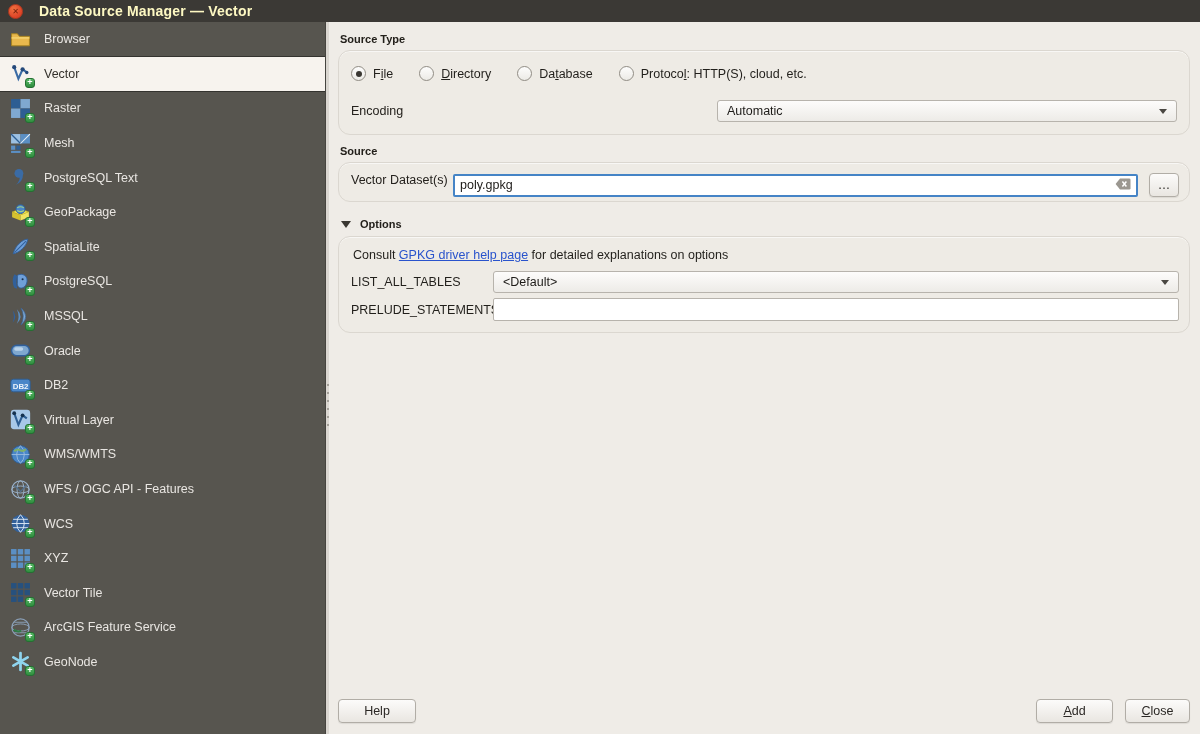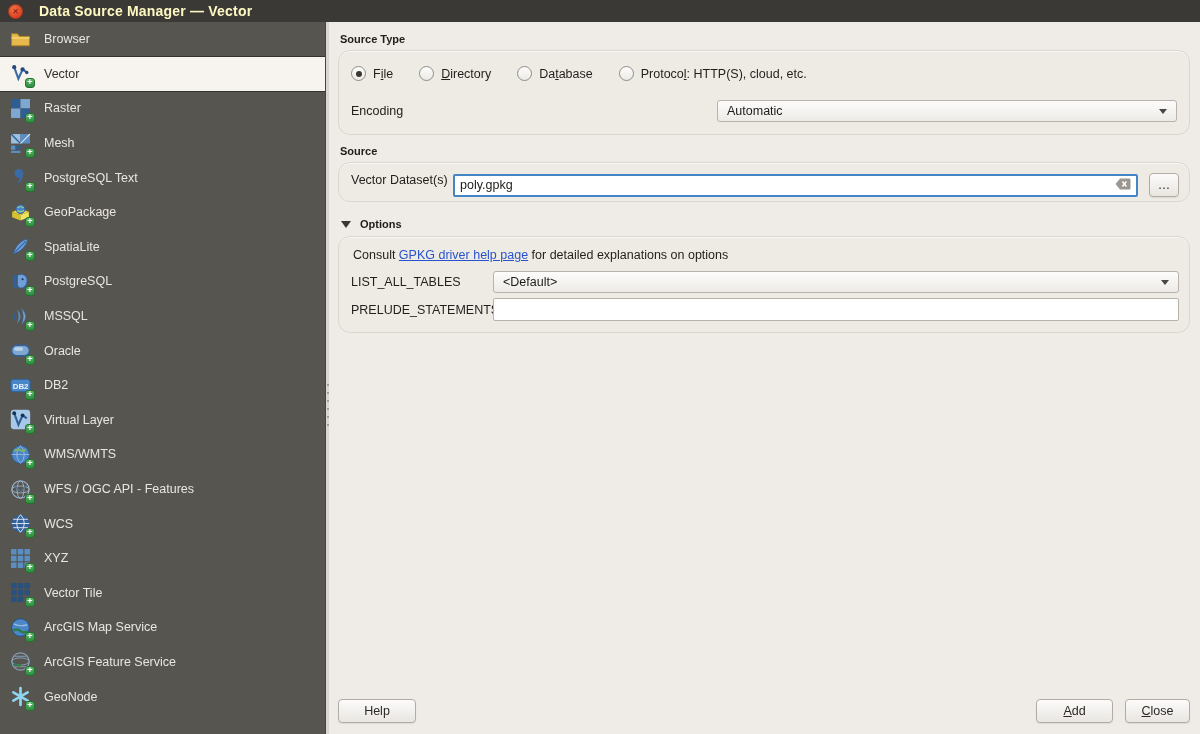--- a/index.html
+++ b/index.html
@@ -299,31 +299,20 @@
               <rect x="7.4" y="13.8" width="5.2" height="5.2"></rect>
             </g>
           </svg>
           <span class="plus-badge"></span>
         </span>
         <span class="side-label">Vector Tile</span>
       </div>
       <div class="side-item">
         <span class="side-icon">
           <svg viewBox="0 0 20 20">
-            <circle cx="10" cy="10" r="8.4" fill="#4a86c8" stroke="#26507c" stroke-width="0.9"></circle>
-            <path d="M3 13 q4 -2.5 7 0.5 q3 2.5 6.5 0" stroke="#2e7d46" stroke-width="2.2" fill="none"></path>
-            <path d="M3.5 6.5 q5 3 13 1" stroke="#9fc0e0" stroke-width="1" fill="none"></path>
-          </svg>
-          <span class="plus-badge"></span>
-        </span>
-        <span class="side-label">ArcGIS Map Service</span>
-      </div>
-      <div class="side-item">
-        <span class="side-icon">
-          <svg viewBox="0 0 20 20">
             <circle cx="10" cy="10" r="8.2" fill="none" stroke="#8aa0b8" stroke-width="1.2"></circle>
             <ellipse cx="10" cy="10" rx="8.2" ry="3.4" fill="none" stroke="#8aa0b8" stroke-width="0.9"></ellipse>
             <path d="M4 5 h12 M4 15 h12" stroke="#8aa0b8" stroke-width="0.9"></path>
             <path d="M3.5 12 q4 3 7 1" stroke="#2e7d46" stroke-width="2" fill="none"></path>
           </svg>
           <span class="plus-badge"></span>
         </span>
         <span class="side-label">ArcGIS Feature Service</span>
       </div>
       <div class="side-item">

